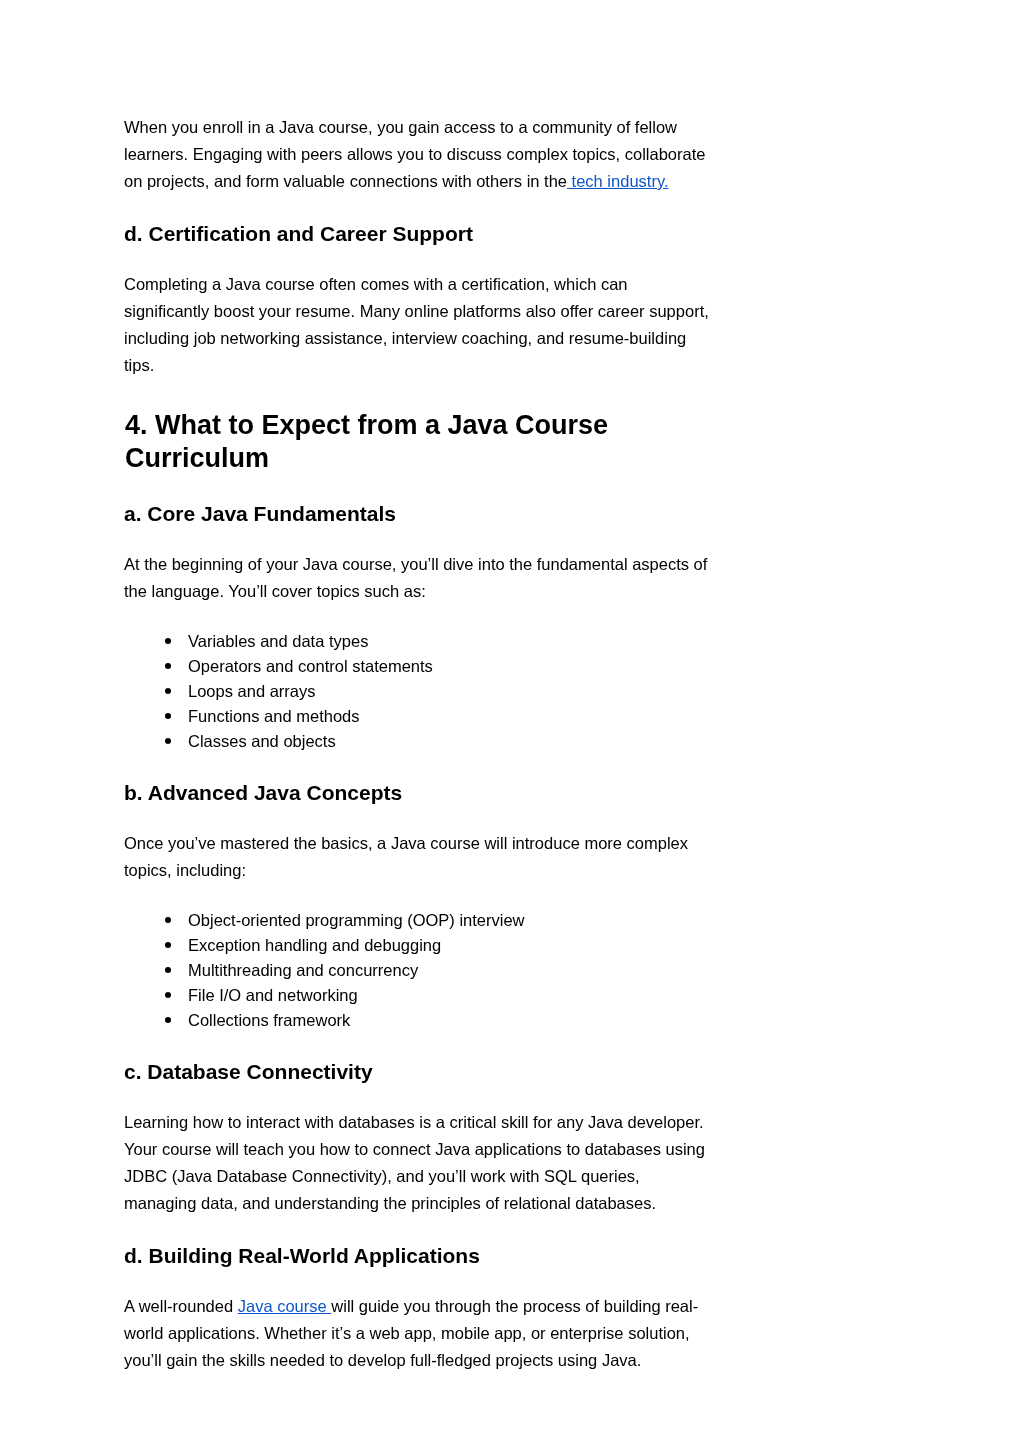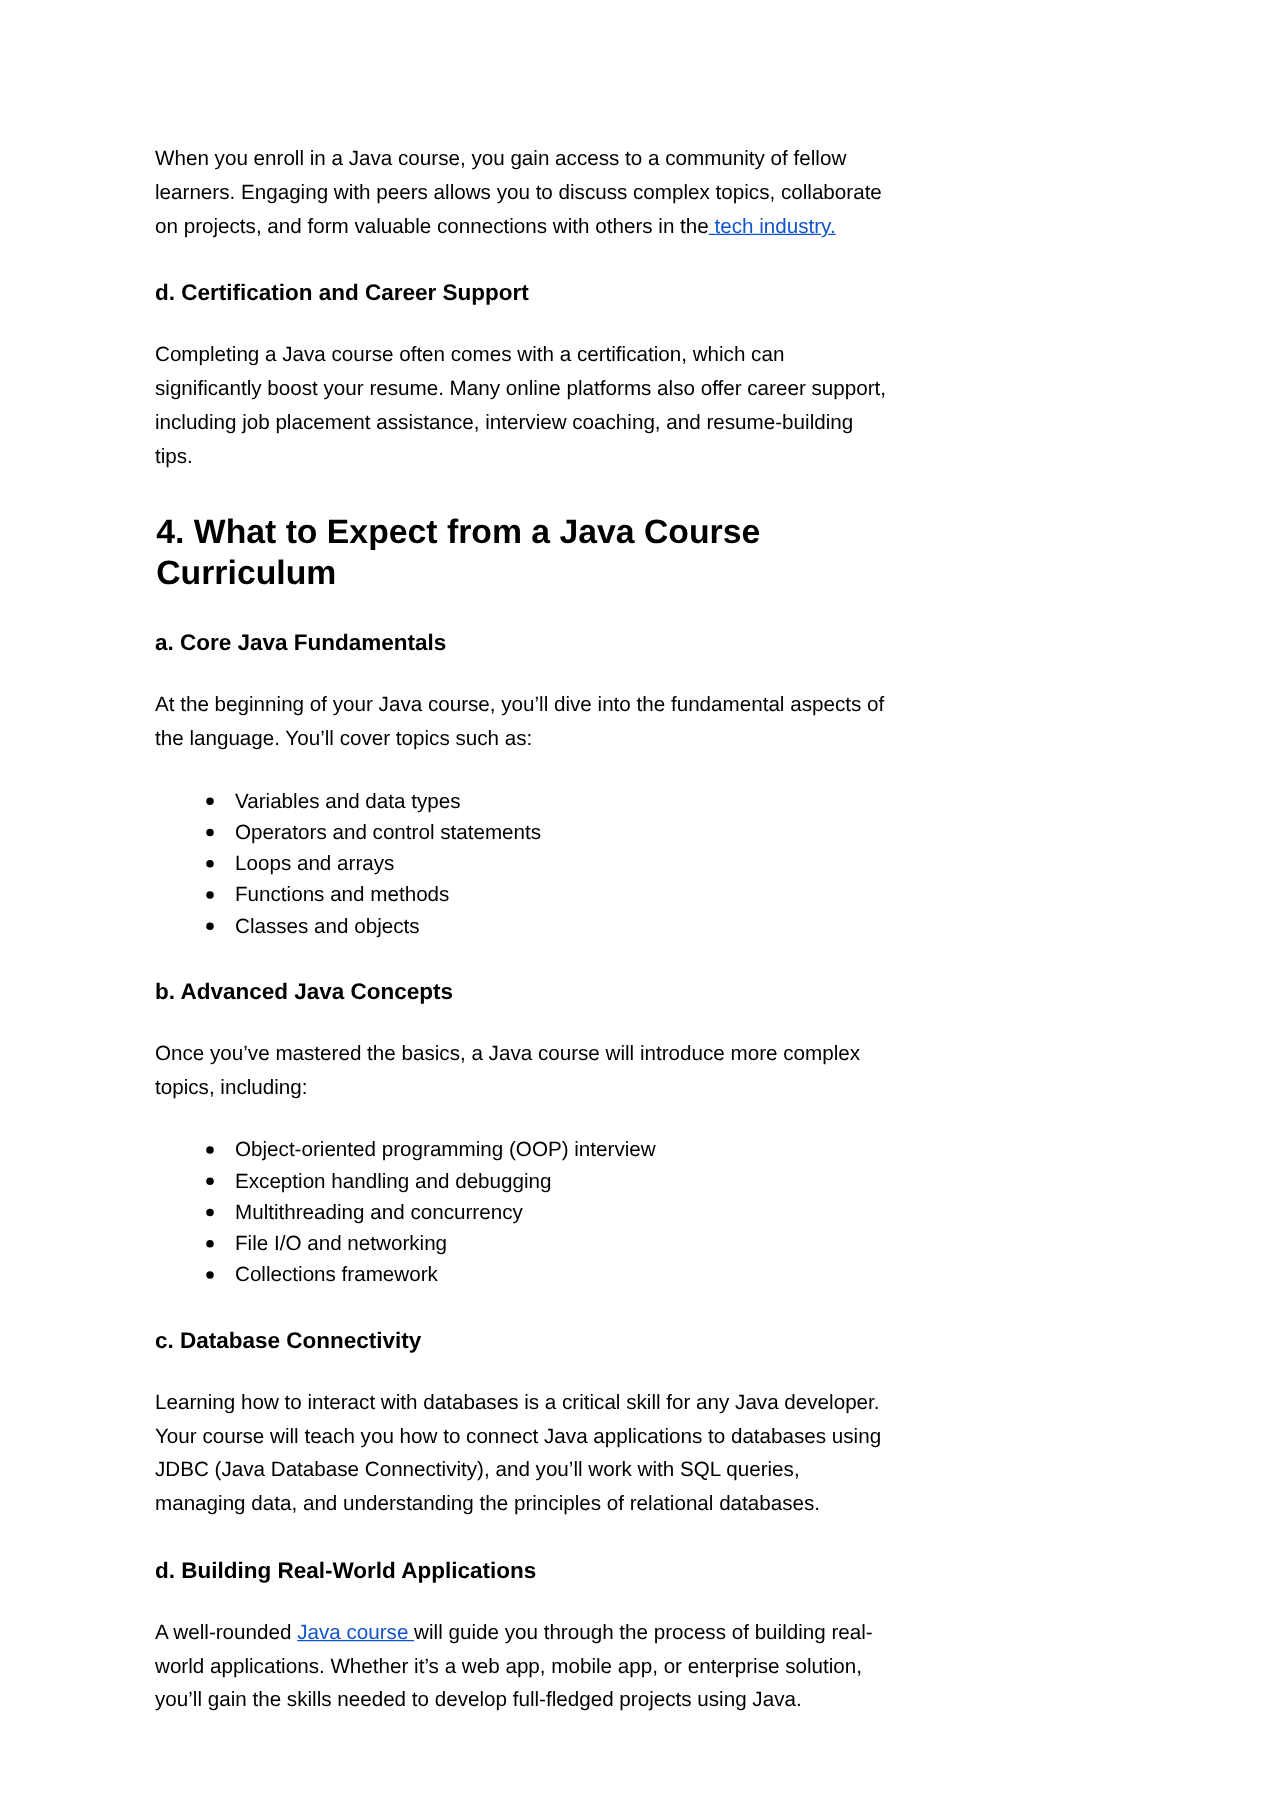--- a/index.html
+++ b/index.html
@@ -20,21 +20,21 @@
     margin: 0 0 24px 0;
     font-weight: 400;
   }
   .page h2 {
     font-size: 27px;
     line-height: 33px;
     margin: 30px 0 24px 1px;
     font-weight: 700;
   }
   .page h3 {
-    font-size: 18px;
+    font-size: 21px;
     line-height: 26px;
     margin: 26px 0 24px 0;
     font-weight: 700;
   }
   .page ul {
     list-style: none;
     margin: 2px 0 24px 0;
     padding: 0;
   }
   .page li {
@@ -61,21 +61,21 @@
 </style>
 </head>
 <body>
 
 <div class="page">
 
   <p><span>When you enroll in a Java course, you gain access to a community of fellow learners. Engaging with peers allows you to discuss complex topics, collaborate on projects, and form valuable connections with others in the</span><a class="doc-link"> tech industry.</a></p>
 
   <h3>d. Certification and Career Support</h3>
 
-  <p>Completing a Java course often comes with a certification, which can significantly boost your resume. Many online platforms also offer career support, including job placement assistance, interview coaching, and resume-building tips.</p>
+  <p>Completing a Java course often comes with a certification, which can significantly boost your resume. Many online platforms also offer career support, including job networking assistance, interview coaching, and resume-building tips.</p>
 
   <h2>4. What to Expect from a Java Course Curriculum</h2>
 
   <h3>a. Core Java Fundamentals</h3>
 
   <p>At the beginning of your Java course, you’ll dive into the fundamental aspects of the language. You’ll cover topics such as:</p>
 
   <ul>
     <li>Variables and data types</li>
     <li>Operators and control statements</li>

